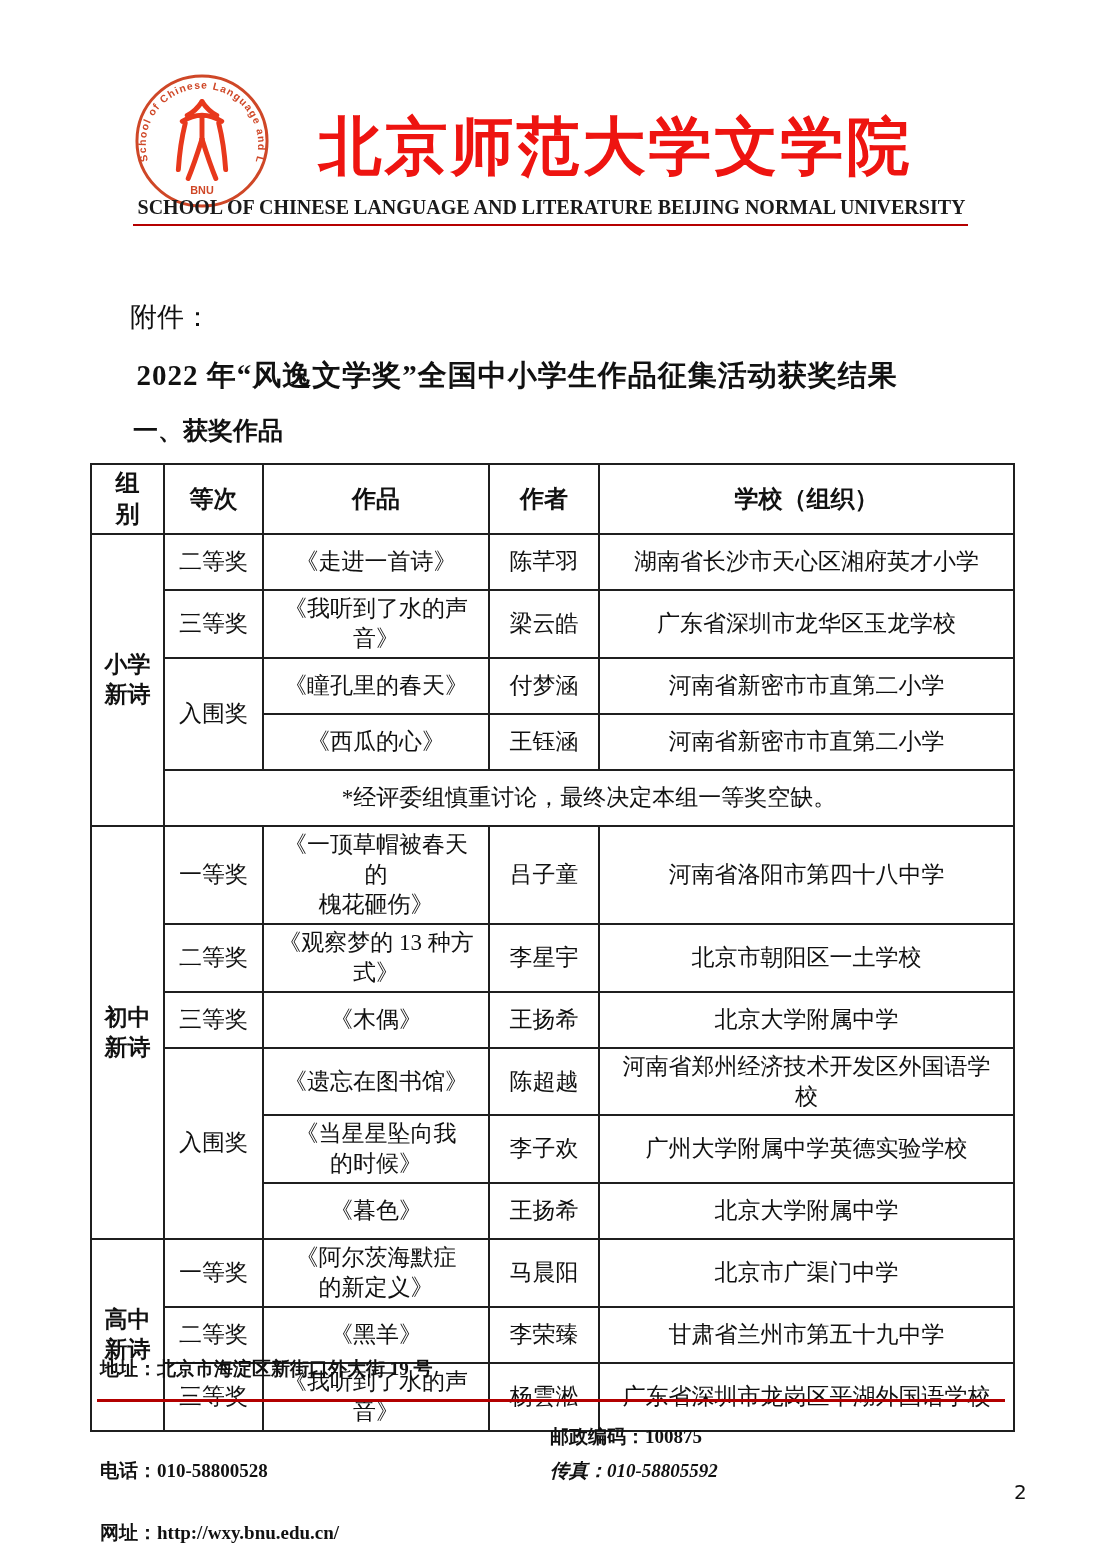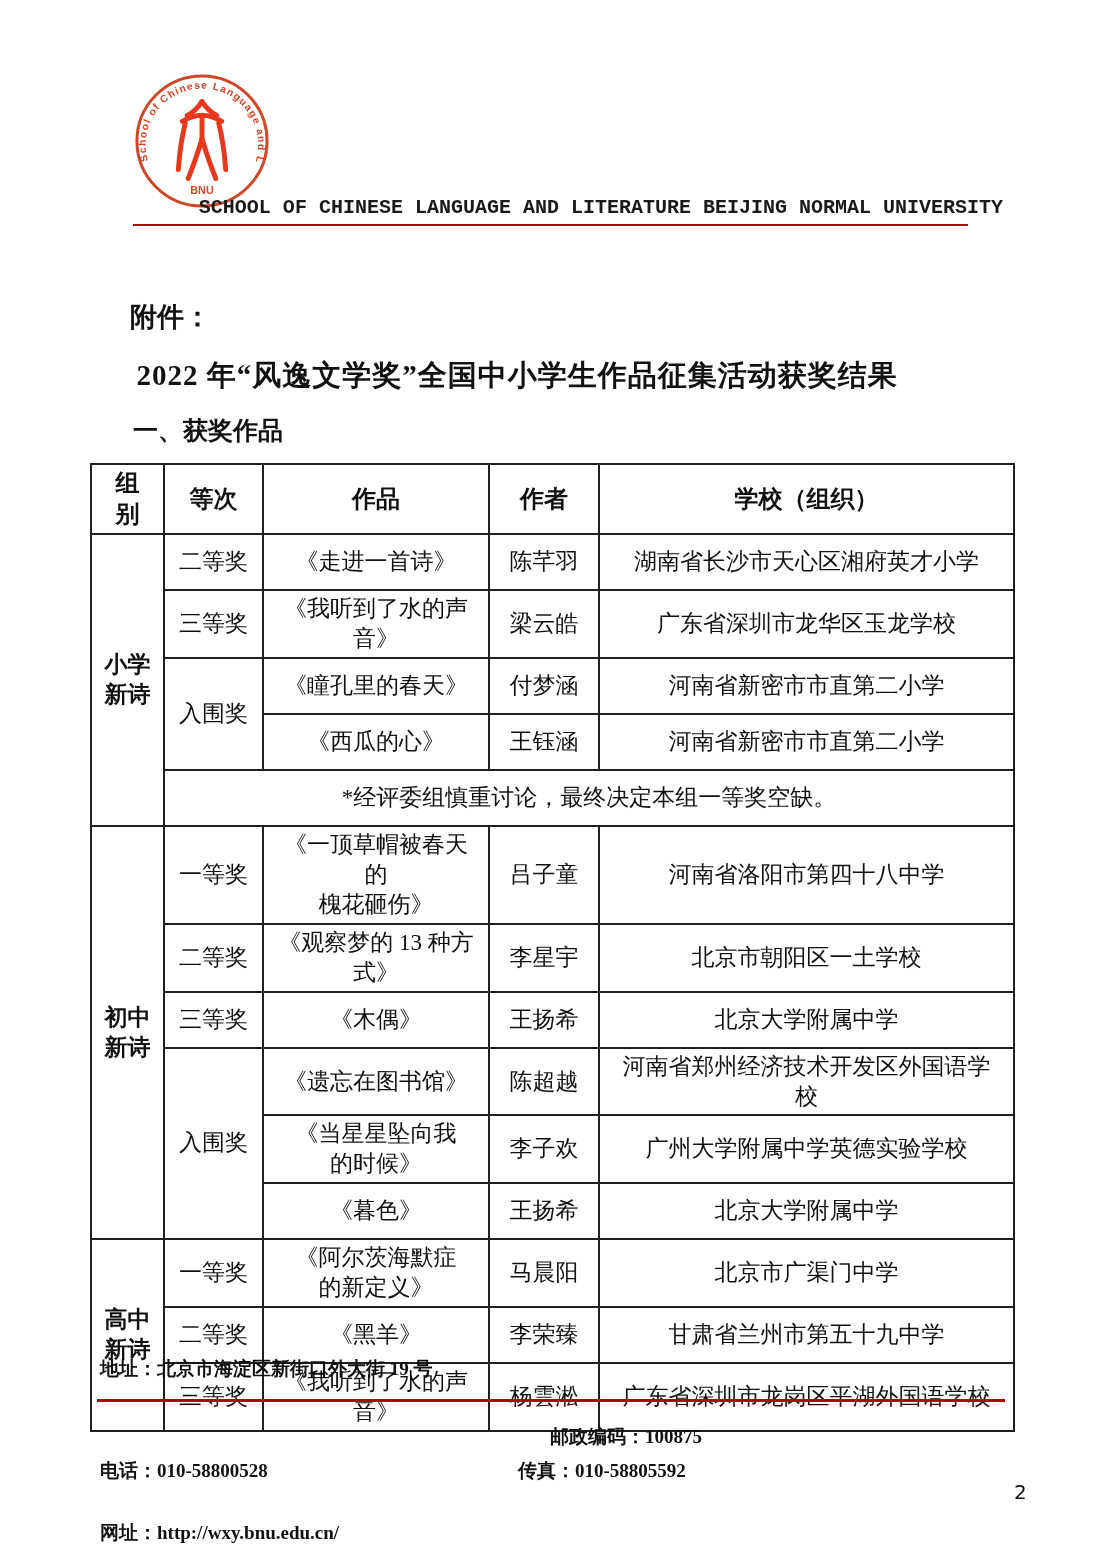--- a/index.html
+++ b/index.html
@@ -17,28 +17,28 @@
   .logo-wrap { position:absolute; left:133px; top:72px; width:138px; height:138px; }
   .cn-title {
     position:absolute; left:288px; top:96px; width:655px; height:100px;
     text-align:center; font-size:63px; line-height:100px; font-weight:bold;
     color:#ee1410; letter-spacing:3px;
     font-family:"DejaVu Serif", serif;
     white-space:nowrap;
   }
   .en-title {
     position:absolute; left:100px; top:196px; width:903px;
-    text-align:right; font-size:20px; font-weight:bold;
-    font-family:Liberation Mono, monospace;
+    text-align:center; font-size:20px; font-weight:bold;
+    font-family:Liberation Serif, serif;
     letter-spacing:0px; white-space:nowrap; color:#1a1a1a;
   }
   .header-divider { position:absolute; left:133px; top:224px; width:835px; height:2px; background:#b50000; }
 
   
-  .attachment { position:absolute; left:130px; top:299px; font-size:27px; font-weight:bold; }
+  .attachment { position:absolute; left:130px; top:299px; font-size:27px; font-weight:normal; }
   .doc-title  { position:absolute; left:0; top:356px; width:1034px; text-align:center; font-size:29px; font-weight:bold; letter-spacing:1px; }
   .section-heading { position:absolute; left:133px; top:414px; font-size:25px; font-weight:bold; }
 
   
   table.awards {
     position:absolute; left:90px; top:463px; width:923px;
     border-collapse:collapse; table-layout:fixed;
   }
   table.awards th, table.awards td {
     border:2px solid #1f1f1f;
@@ -51,21 +51,21 @@
   table.awards tr { height:56px; }
   td.group-cell { font-weight:bold; font-size:25px; line-height:1.4; }
   td.note-cell  { font-size:23px; }
 
   
   .footer-divider { position:absolute; left:97px; top:1399px; width:908px; height:3px; background:#b30000; }
   .footer-item { position:absolute; font-size:19px; font-weight:bold; white-space:nowrap; }
   .f-addr { left:100px; top:1356px; }
   .f-post { left:550px; top:1424px; }
   .f-tel  { left:100px; top:1458px; }
-  .f-fax  { left:518px; top:1458px; }
+  .f-fax  { left:550px; top:1458px;font-style:italic; }
   .f-web  { left:100px; top:1492px;margin-top:28px; }
   .page-number { position:absolute; left:1014px; top:1480px; font-size:20px; font-family:"DejaVu Sans", sans-serif; }
 </style>
 </head>
 <body>
 
 <div class="page">
 
   <div class="logo-wrap">
     <svg viewBox="0 0 140 140" width="138" height="138">
@@ -83,20 +83,21 @@
         <path d="M50 50 C63 42 77 42 90 50"></path>
         <path d="M53 52 C49 68 47 84 46 99"></path>
         <path d="M87 52 C91 68 93 84 94 99"></path>
         <path d="M70 46 L70 68"></path>
         <path d="M70 68 C65 84 61 96 56 108"></path>
         <path d="M70 68 C75 84 79 96 84 108"></path>
       </g>
     </svg>
   </div>
 
+  <div class="cn-title">北京师范大学文学院</div>
   <div class="en-title">SCHOOL OF CHINESE LANGUAGE AND LITERATURE BEIJING NORMAL UNIVERSITY</div>
   <div class="header-divider"></div>
 
   <div class="attachment">附件：</div>
   <div class="doc-title">2022 年“风逸文学奖”全国中小学生作品征集活动获奖结果</div>
   <div class="section-heading">一、获奖作品</div>
 
   <table class="awards">
     <colgroup>
       <col style="width:73px">

